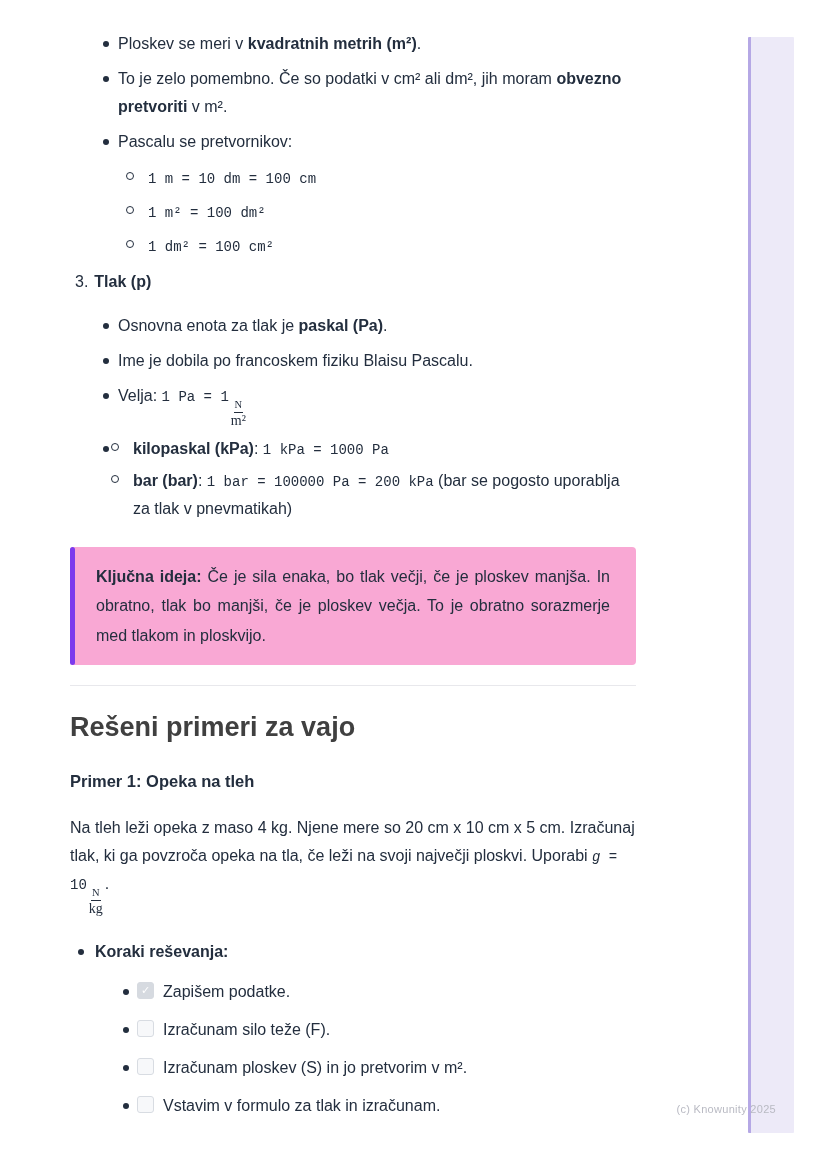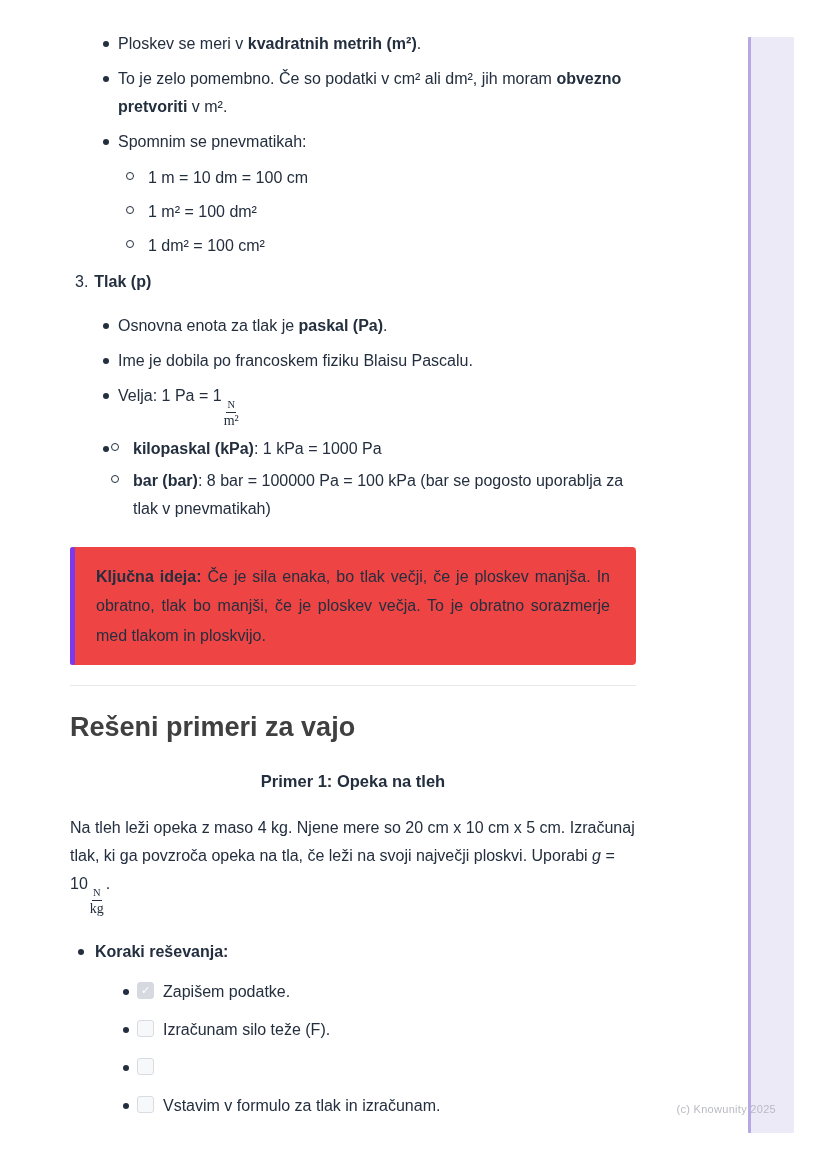--- a/index.html
+++ b/index.html
@@ -5,21 +5,21 @@
   html,body{margin:0;padding:0;}
   body{
     width:828px;height:1171px;position:relative;overflow:hidden;
     background:#ffffff;color:#232e3e;
     font-family:"Liberation Sans",sans-serif;
     font-size:16px;line-height:1.75;
   }
   .content{position:absolute;left:70px;top:30px;width:566px;}
   .b{font-weight:bold;margin-top:8px;}
   .i{}
-  .math{font-family:Liberation Sans, sans-serif;font-size:16px;text-align:center;}
+  .math{font-family:Liberation Mono, monospace;font-size:14px;text-align:center;}
   .math.i{font-style:italic;}
 
   ul{list-style:none;margin:0;padding:0;}
 
   
   .blist>li{position:relative;padding-left:48px;margin-bottom:7px;}
   .blist>li::before{content:"";position:absolute;left:33px;top:11px;width:6px;height:6px;border-radius:50%;background:#232e3e;}
 
   
   .clist{margin-top:8px;}
@@ -28,27 +28,27 @@
   .clist.tight{margin-left:-15px;margin-top:2px;}
   .clist.tight>li{margin:4px 0;}
 
   
   .slist>li{position:relative;padding-left:25px;margin-bottom:7px;}
   .slist>li::before{content:"";position:absolute;left:8px;top:11px;width:6px;height:6px;border-radius:50%;background:#232e3e;}
 
   .numbered{display:flex;margin:8px 0 16px 5px;font-weight:bold;}
   .numbered .num{font-weight:normal;margin-right:6px;}
 
-  .callout{position:relative;margin-top:24px;background:#ef4444;border-radius:4px;padding:15px 26px;line-height:1.85;text-align:justify;}
+  .callout{position:relative;margin-top:24px;background:#f9a8d4;border-radius:4px;padding:15px 26px;line-height:1.85;text-align:justify;}
   .callout-bar{position:absolute;left:0;top:0;bottom:0;width:5px;background:#7c3aed;border-radius:3px;}
 
   .divider{border:none;border-top:1px solid #e8e8ec;margin:20px 0 0;}
 
   .h2{color:#404040;font-size:27px;font-weight:bold;margin:24px 0 0;line-height:1.3;}
-  .h3{font-size:16.5px;font-weight:bold;margin:22px 0 0;text-align:center;}
+  .h3{font-size:16.5px;font-weight:bold;margin:22px 0 0;}
   .para{margin:18px 0 0;}
 
   .koraki-list{margin-top:22px;}
   .steps{margin-top:12px;}
   .steps>li{position:relative;padding-left:42px;margin-bottom:10px;}
   .steps>li::before{content:"";position:absolute;left:28px;top:11px;width:6px;height:6px;border-radius:50%;background:#232e3e;}
   .checkbox{display:inline-block;width:15px;height:15px;border-radius:3px;background:#f7f8fa;border:1px solid #d8dce2;margin-right:9px;vertical-align:-2px;position:relative;}
   .checkbox.checked{background:#d6dae0;border-color:#d6dae0;}
   .checkbox.checked::after{content:"\2713";position:absolute;left:0;top:0;width:15px;height:15px;color:#fff;font-size:11px;line-height:15px;text-align:center;}
 
@@ -61,21 +61,21 @@
 </style>
 </head>
 <body>
 
 <div class="content">
 
   <ul class="blist">
     <li><span>Ploskev se meri v </span><span class="b">kvadratnih metrih (m²)</span><span>.</span></li>
     <li><span>To je </span><span class="i">zelo pomembno</span><span>. Če so podatki v cm² ali dm², jih moram </span><span class="b">obvezno pretvoriti</span><span> v m².</span></li>
     <li>
-      <span><span>Spomnim se pnevmatikah:</span></span>
+      <span><span>Pascalu se pretvornikov:</span></span>
       <ul class="clist">
         <li><span class="math">1 m = 10 dm = 100 cm</span></li>
         <li><span class="math">1 m² = 100 dm²</span></li>
         <li><span class="math">1 dm² = 100 cm²</span></li>
       </ul>
     </li>
   </ul>
 
   <div class="numbered">
     <span class="num">3.</span>
@@ -85,21 +85,21 @@
   <ul class="blist">
     <li><span>Osnovna enota za tlak je </span><span class="b">paskal (Pa)</span><span>.</span></li>
     <li><span>Ime je dobila po francoskem fiziku Blaisu Pascalu.</span></li>
     <li><span>Velja: </span><span class="math">1 Pa = 1</span><span class="frac">
           <span class="fnum">N</span>
           <span class="fden">m²</span>
         </span></li>
     <li>
       <ul class="clist tight">
         <li><span class="b">kilopaskal (kPa)</span><span>: </span><span class="math">1 kPa = 1000 Pa</span></li>
-        <li><span class="b">bar (bar)</span><span>: </span><span class="math">8 bar = 100000 Pa = 100 kPa</span><span> (</span><span class="i">bar se pogosto uporablja za tlak v pnevmatikah</span><span>)</span></li>
+        <li><span class="b">bar (bar)</span><span>: </span><span class="math">1 bar = 100000 Pa = 200 kPa</span><span> (</span><span class="i">bar se pogosto uporablja za tlak v pnevmatikah</span><span>)</span></li>
       </ul>
     </li>
   </ul>
 
   <div class="callout">
     <span class="callout-bar"></span>
     <span><span class="b">Ključna ideja:</span><span> Če je sila enaka, bo tlak večji, če je ploskev manjša. In obratno, tlak bo manjši, če je ploskev večja. To je obratno sorazmerje med tlakom in ploskvijo.</span></span>
   </div>
 
   <hr class="divider">
@@ -117,21 +117,21 @@
     <li>
       <span class="b">Koraki reševanja:</span>
       <ul class="steps">
         <li>
           <span class="checkbox checked"></span><span><span>Zapišem podatke.</span></span>
         </li>
         <li>
           <span class="checkbox"></span><span><span>Izračunam silo teže (F).</span></span>
         </li>
         <li>
-          <span class="checkbox"></span>
+          <span class="checkbox"></span><span><span>Izračunam ploskev (S) in jo pretvorim v m².</span></span>
         </li>
         <li>
           <span class="checkbox"></span><span><span>Vstavim v formulo za tlak in izračunam.</span></span>
         </li>
       </ul>
     </li>
 
   </ul>
 
 </div>

